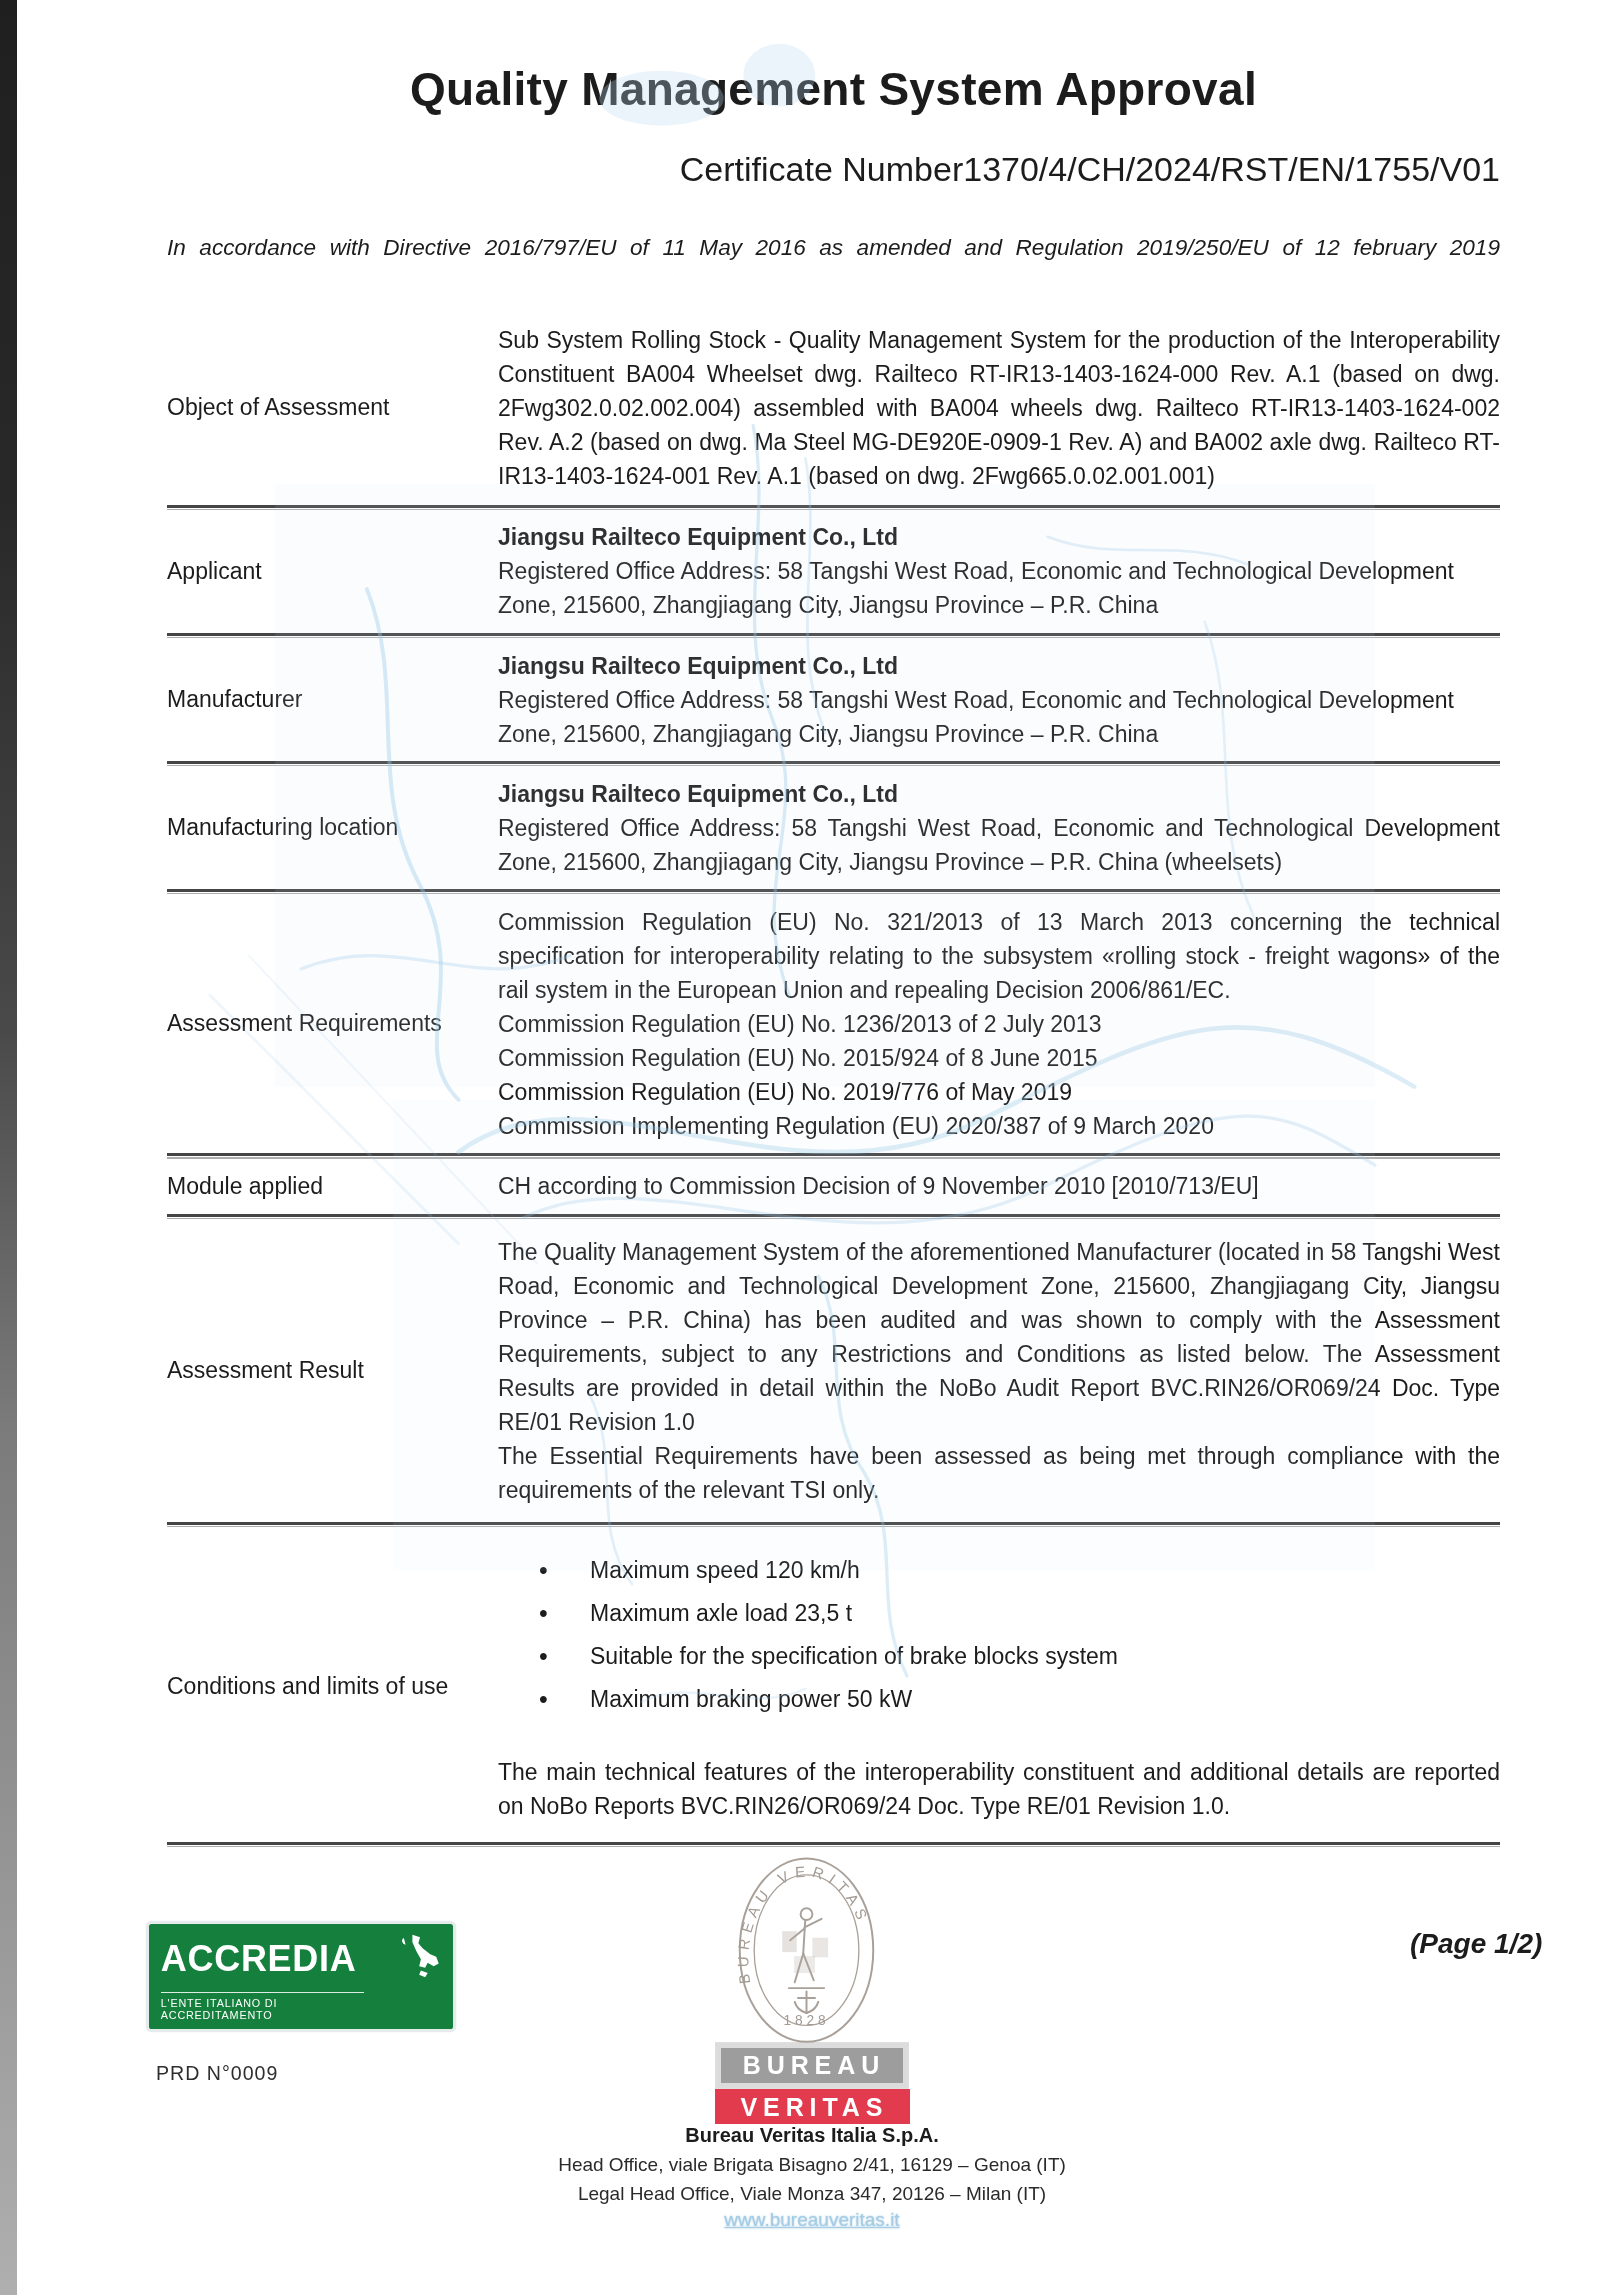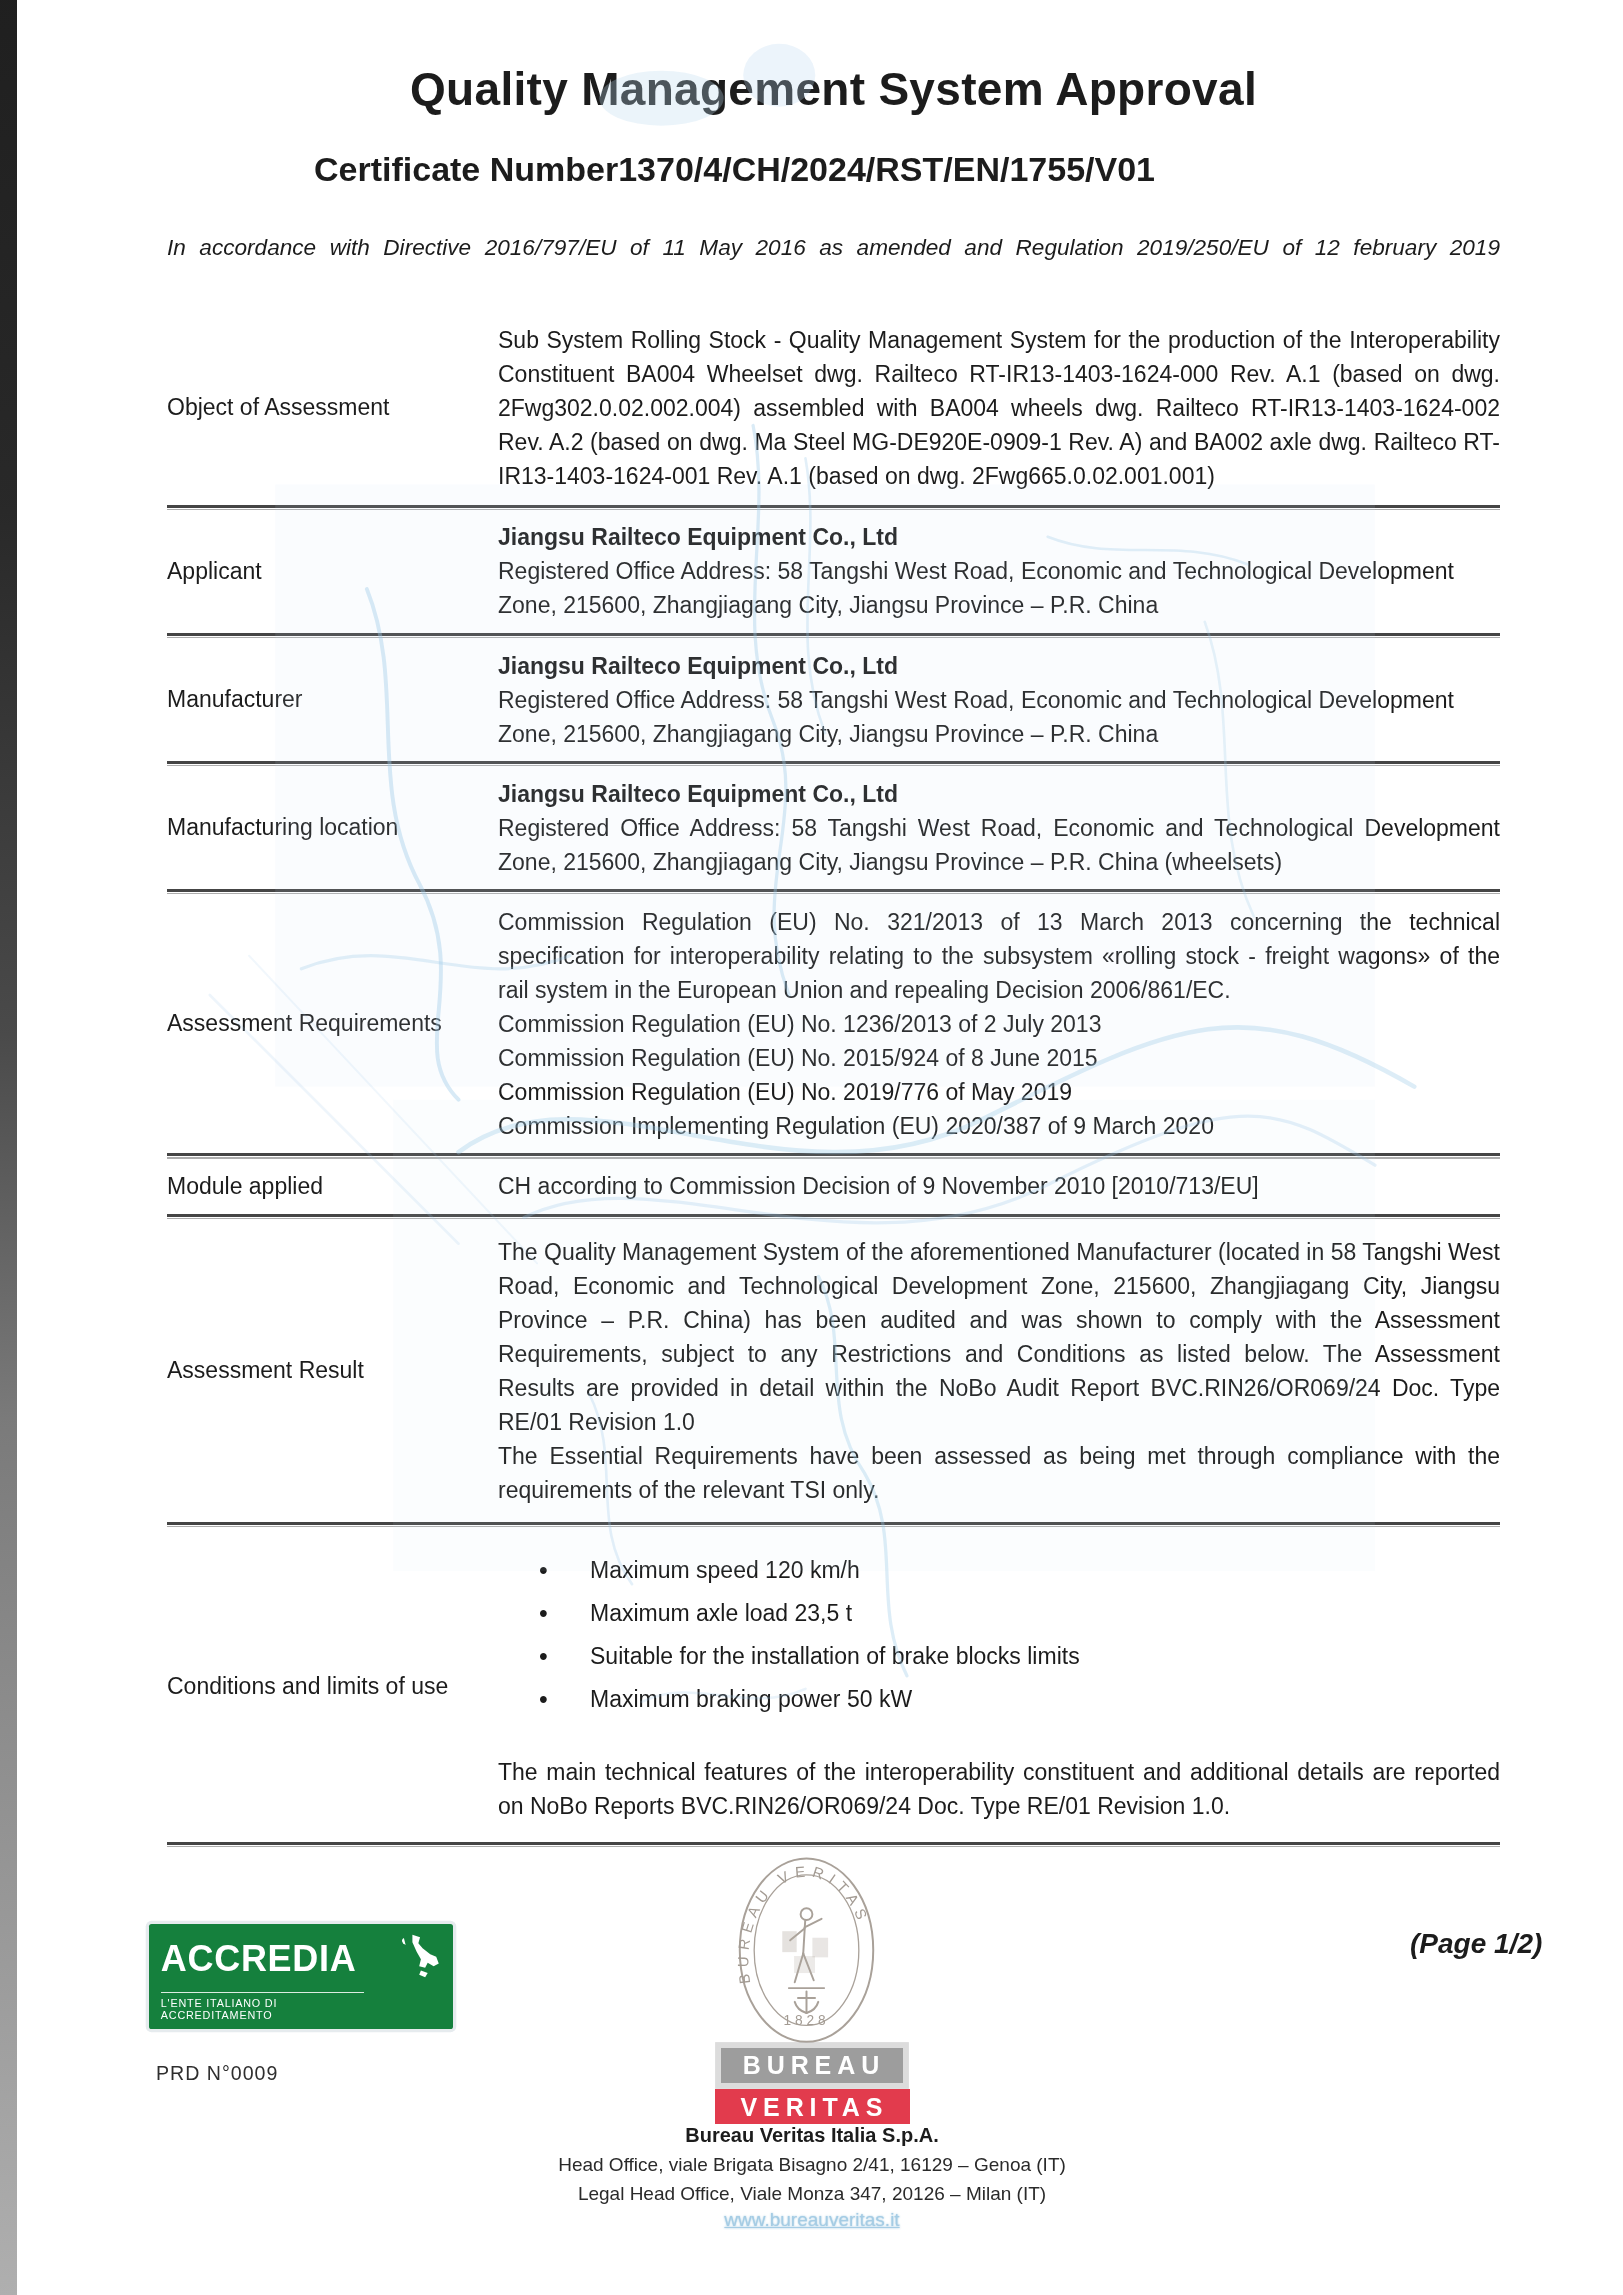--- a/index.html
+++ b/index.html
@@ -16,22 +16,22 @@
     opacity:.92; z-index:5;
   }
   .content { position:relative; z-index:2; padding:0 124px 0 167px; }
 
   .title {
     margin:62px 0 0; text-align:center;
     font-size:46px; line-height:55px; font-weight:700; letter-spacing:0.3px;
   }
   .cert-row {
     margin-top:33px; padding-left:147px;
-    display:flex; justify-content:flex-start; align-items:baseline;
-    font-size:34px; font-weight:700;
+    display:flex; justify-content:flex-end; align-items:baseline;
+    font-size:34px; font-weight:400;
   }
   .subtitle {
     margin-top:44px; font-style:italic; font-size:22.6px; line-height:30px;
     text-align:justify; text-align-last:justify;
   }
 
   .table { margin-top:52px; }
   .row { display:grid; grid-template-columns:331px 1fr; align-items:center; padding:10.5px 0; }
   .row .label { font-size:23px; line-height:33px; max-width:282px; }
   .value { font-size:23px; line-height:34px; }
@@ -170,21 +170,21 @@
             <div class="bullet-item">
                 <span class="bullet-marker">•</span>
                 <span>Maximum speed 120 km/h</span>
               </div>
             <div class="bullet-item">
                 <span class="bullet-marker">•</span>
                 <span>Maximum axle load 23,5 t</span>
               </div>
             <div class="bullet-item">
                 <span class="bullet-marker">•</span>
-                <span>Suitable for the installation of brake blocks limits</span>
+                <span>Suitable for the specification of brake blocks system</span>
               </div>
             <div class="bullet-item">
                 <span class="bullet-marker">•</span>
                 <span>Maximum braking power 50 kW</span>
               </div>
           </div>
           <div class="conditions-note justify">The main technical features of the interoperability constituent and additional details are reported on NoBo Reports BVC.RIN26/OR069/24 Doc. Type RE/01 Revision 1.0.</div>
         </div>
       </div>
       <div class="divider"></div>

